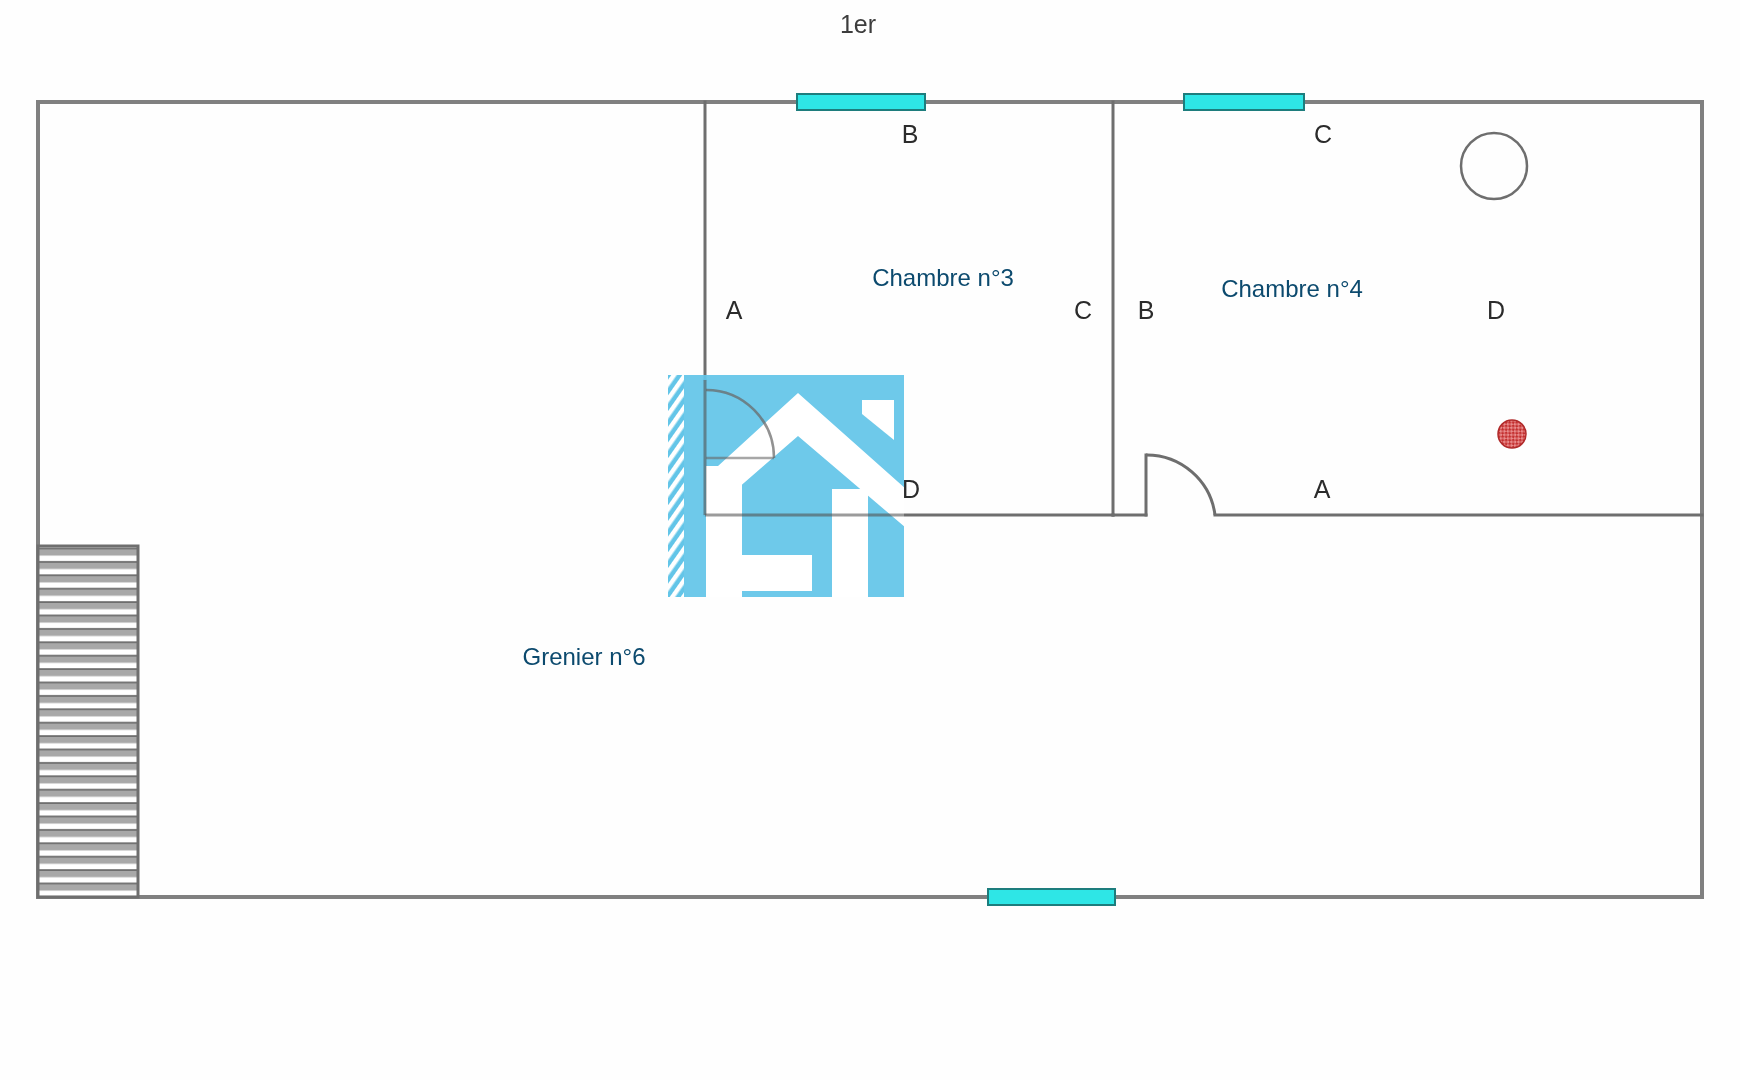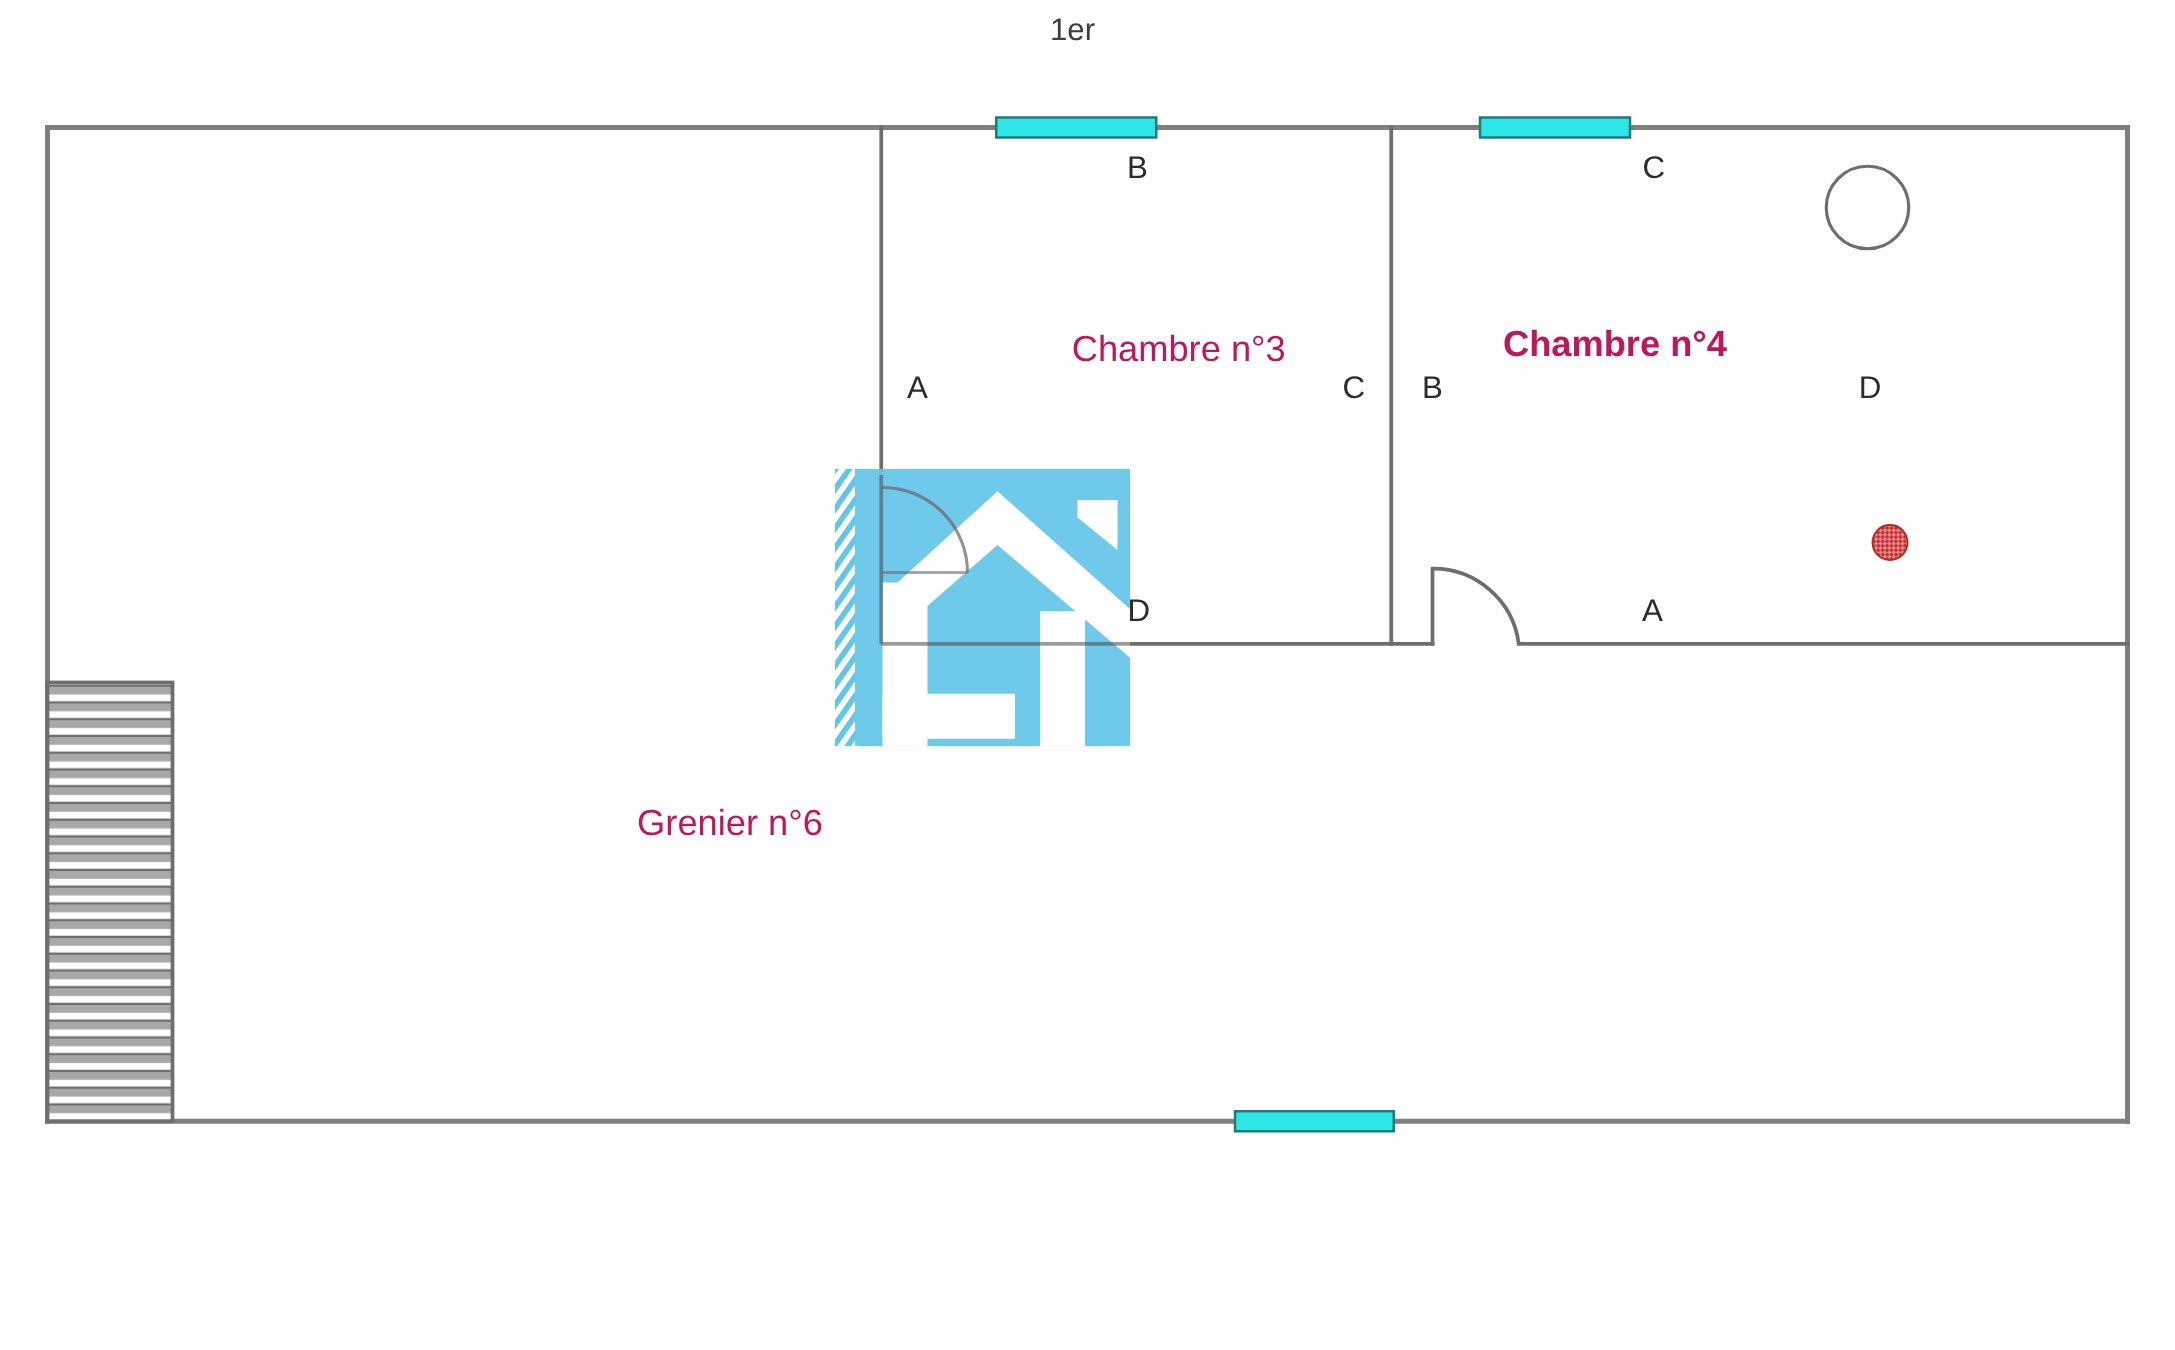--- a/index.html
+++ b/index.html
@@ -41,22 +41,22 @@
     color: #3d3d3d;
     font-family: "Liberation Sans", sans-serif;
     letter-spacing: 0px;
   }
   .plan-title .title-inner {
     display: inline-block;
     transform: translateX(-12px);
   }
   .room-label {
     position: absolute;
-    font-size: 29px;
-    color: #be185d;
+    font-size: 24px;
+    color: #0c4a6e;
     white-space: nowrap;
     font-family: "Liberation Sans", sans-serif;
   }
   .wall-label {
     position: absolute;
     font-size: 25px;
     color: #2b2b2b;
     white-space: nowrap;
     font-family: "Liberation Sans", sans-serif;
   }
@@ -176,21 +176,21 @@
   </div>
 
   <div class="room-label" style="left:584px; top:643px; transform:translateX(-50%);">
     <span>Grenier n°6</span>
   </div>
 
   <div class="room-label" style="left:943px; top:264px; transform:translateX(-50%);">
     <span>Chambre n°3</span>
   </div>
 
-  <div class="room-label" style="left:1292px; top:260px; transform:translateX(-50%);font-weight:bold;">
+  <div class="room-label" style="left:1292px; top:275px; transform:translateX(-50%);">
     <span>Chambre n°4</span>
   </div>
 
   <div class="wall-label" style="left:910px; top:120px; transform:translateX(-50%);">
     <span>B</span>
   </div>
   <div class="wall-label" style="left:734px; top:296px; transform:translateX(-50%);">
     <span>A</span>
   </div>
   <div class="wall-label" style="left:1083px; top:296px; transform:translateX(-50%);">

